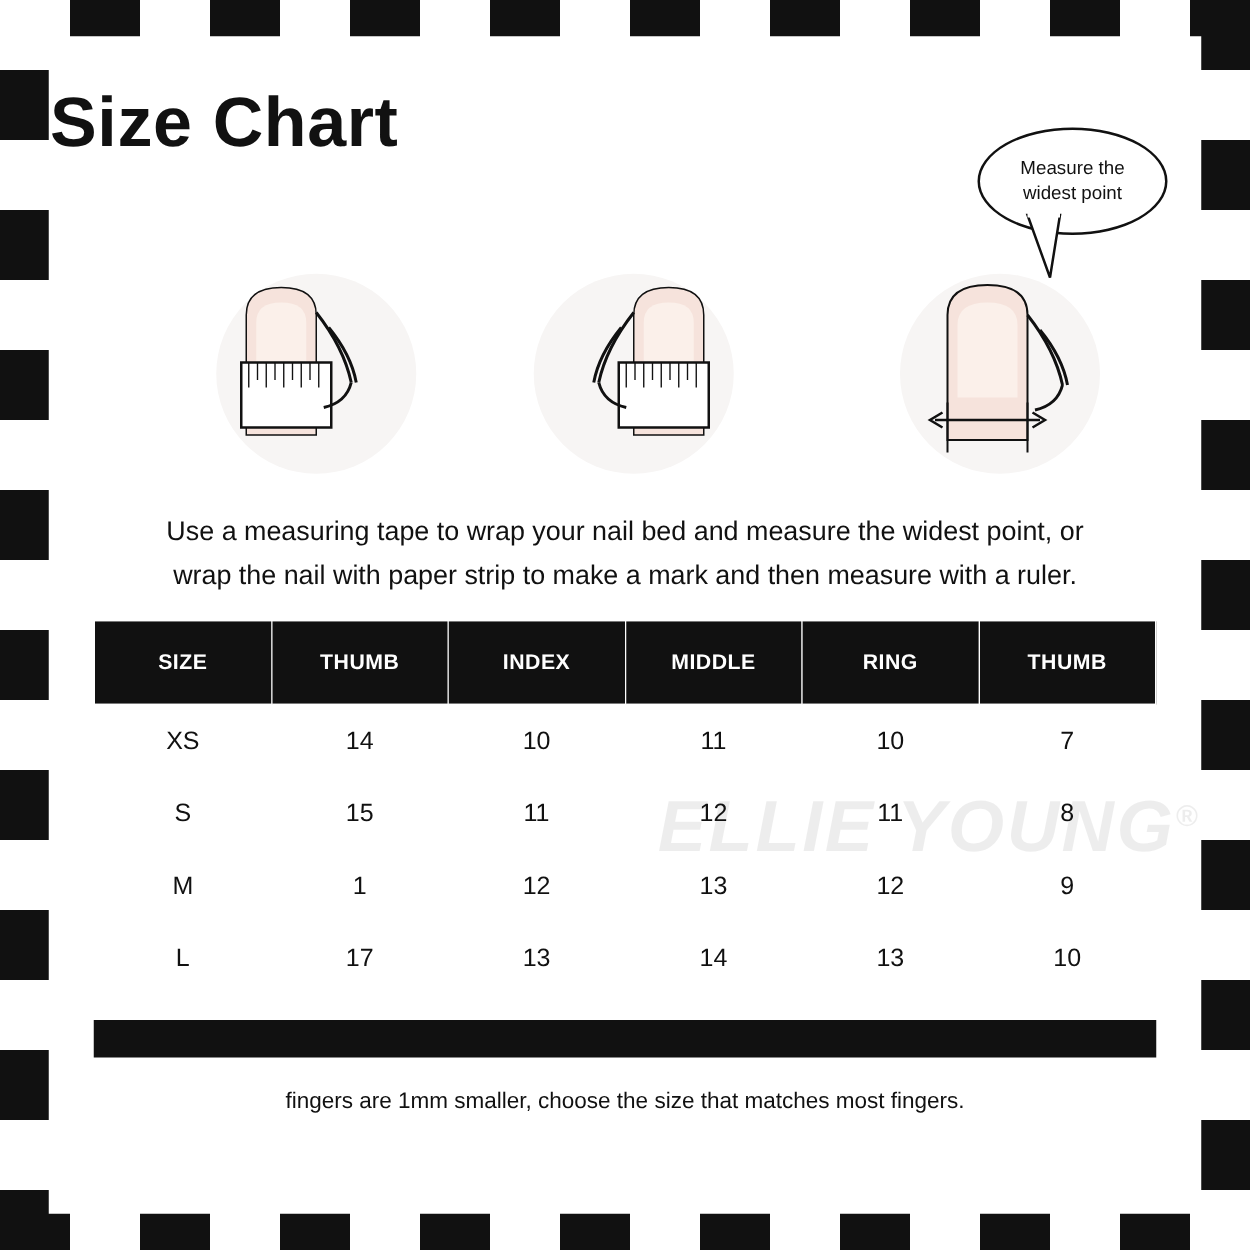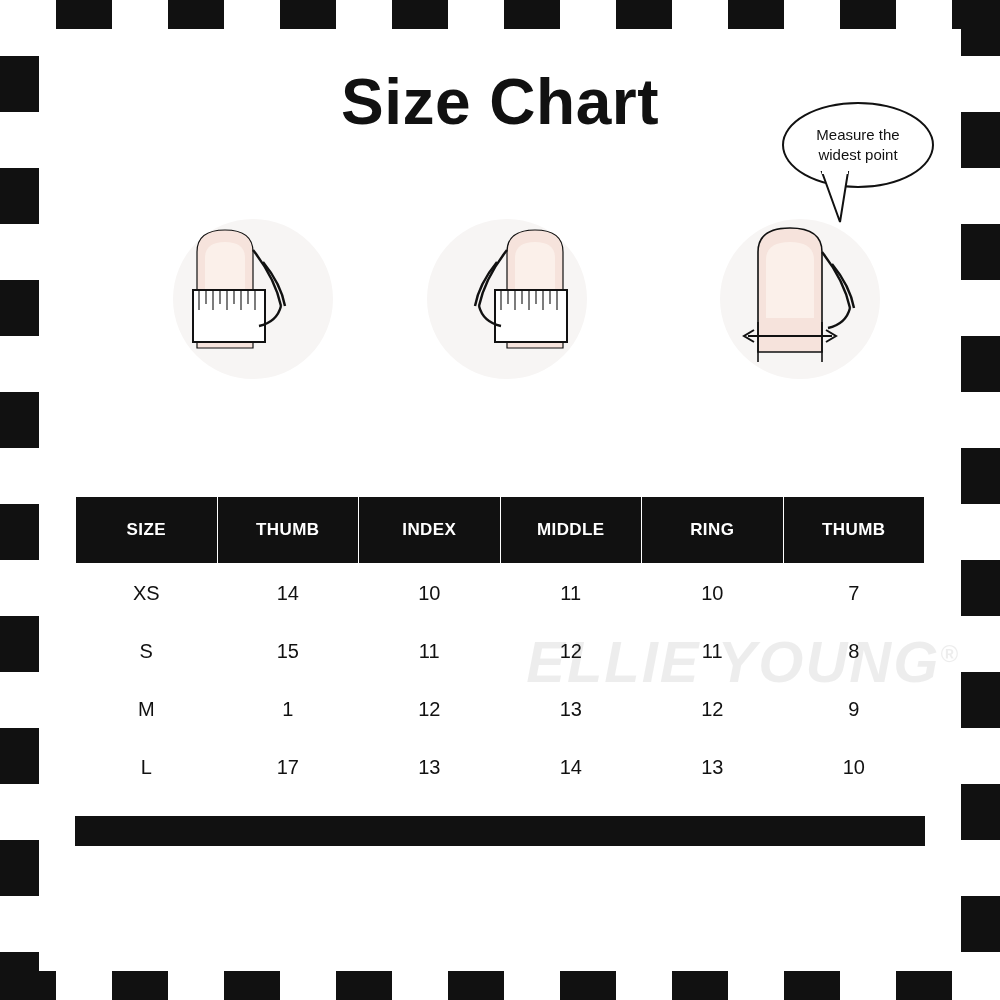--- a/index.html
+++ b/index.html
@@ -40,22 +40,21 @@
     background: #ffffff;
     box-shadow: 0 0 0 1px #ffffff;
   }
 
   
   .title {
     position: absolute;
     left: 0;
     top: 35px;
     width: 100%;
-    text-align: center;
-    font-size: 64px;
+    font-size: 56px;
     font-weight: bold;
     color: #111;
     letter-spacing: 0.5px;
   }
   .subtitle {
     position: absolute;
     left: 0;
     top: 108px;
     width: 100%;
     text-align: center;
@@ -254,20 +253,24 @@
       <line x1="78" y1="110" x2="78" y2="150" stroke="#111" stroke-width="1.6"></line>
       <line x1="142" y1="110" x2="142" y2="150" stroke="#111" stroke-width="1.6"></line>
       <line x1="68" y1="124" x2="152" y2="124" stroke="#111" stroke-width="2"></line>
       <path d="M74 118 L64 124 L74 130" fill="none" stroke="#111" stroke-width="2"></path>
       <path d="M146 118 L156 124 L146 130" fill="none" stroke="#111" stroke-width="2"></path>
       <path d="M142 40 q22 28 28 56" fill="none" stroke="#111" stroke-width="2.4"></path>
       <path d="M152 52 q18 22 22 44" fill="none" stroke="#111" stroke-width="2.4"></path>
       <path d="M170 96 q -4 16 -22 20" fill="none" stroke="#111" stroke-width="2.4"></path>
     </svg>
 
+    <div class="instructions">
+      <div>Use a measuring tape to wrap your nail bed and measure the widest point, or</div>
+      <div>wrap the nail with paper strip to make a mark and then measure with a ruler.</div>
+    </div>
 
     <div class="watermark">
       <span>ELLIE YOUNG</span><sup>®</sup>
     </div>
 
     <div class="table-wrap">
       <table class="size-table">
         <thead>
           <tr>
             <th>SIZE</th>
@@ -311,16 +314,17 @@
             <td>13</td>
             <td>10</td>
           </tr>
         </tbody>
       </table>
     </div>
 
     <div class="bottom-bar"></div>
 
     <div class="footer">
+      <div>fingers are 1mm smaller, choose the size that matches most fingers.</div>
     </div>
 
   </div>
 </div>
 
 </body></html>

